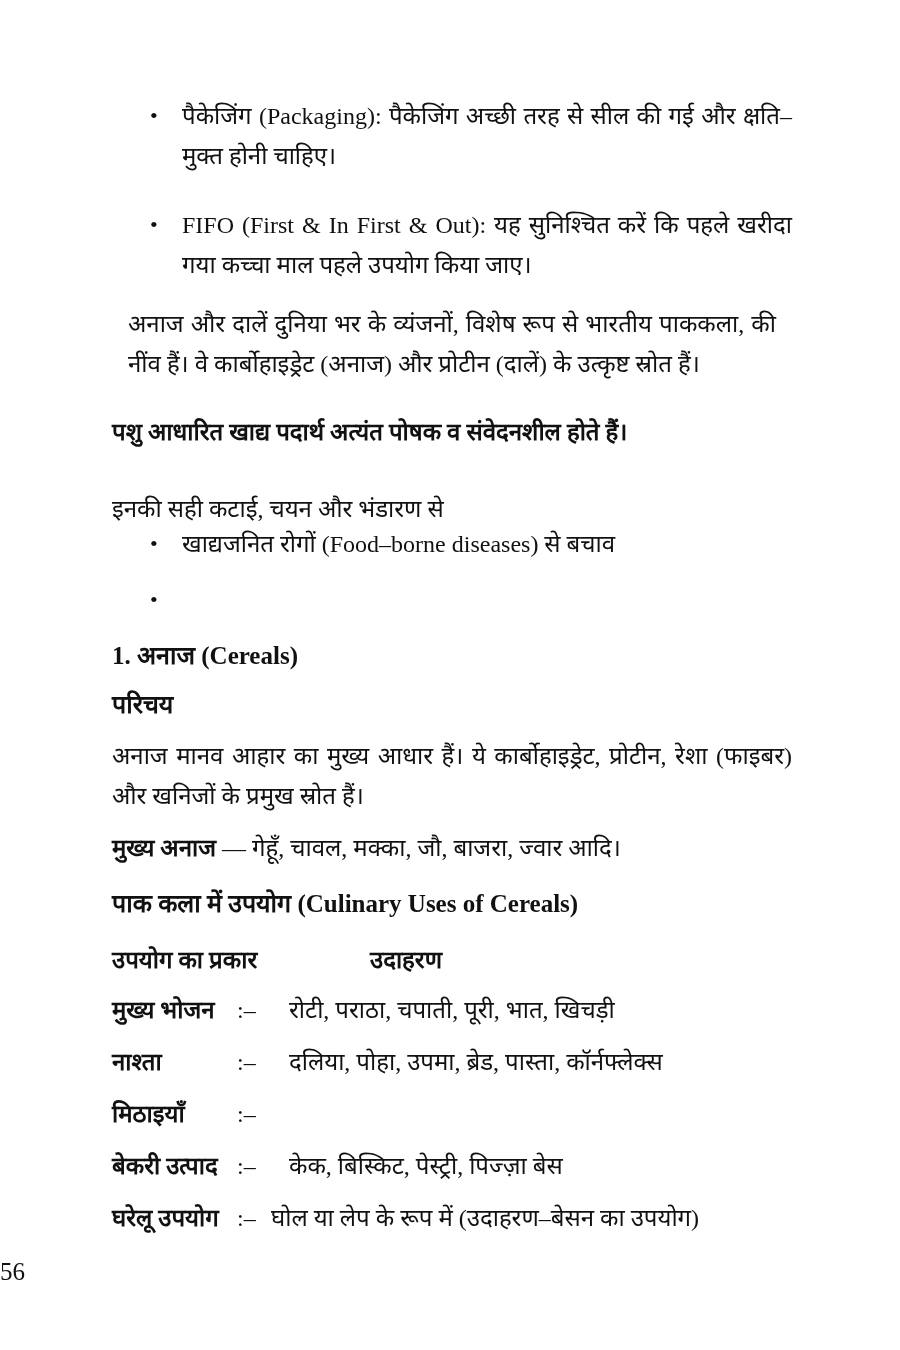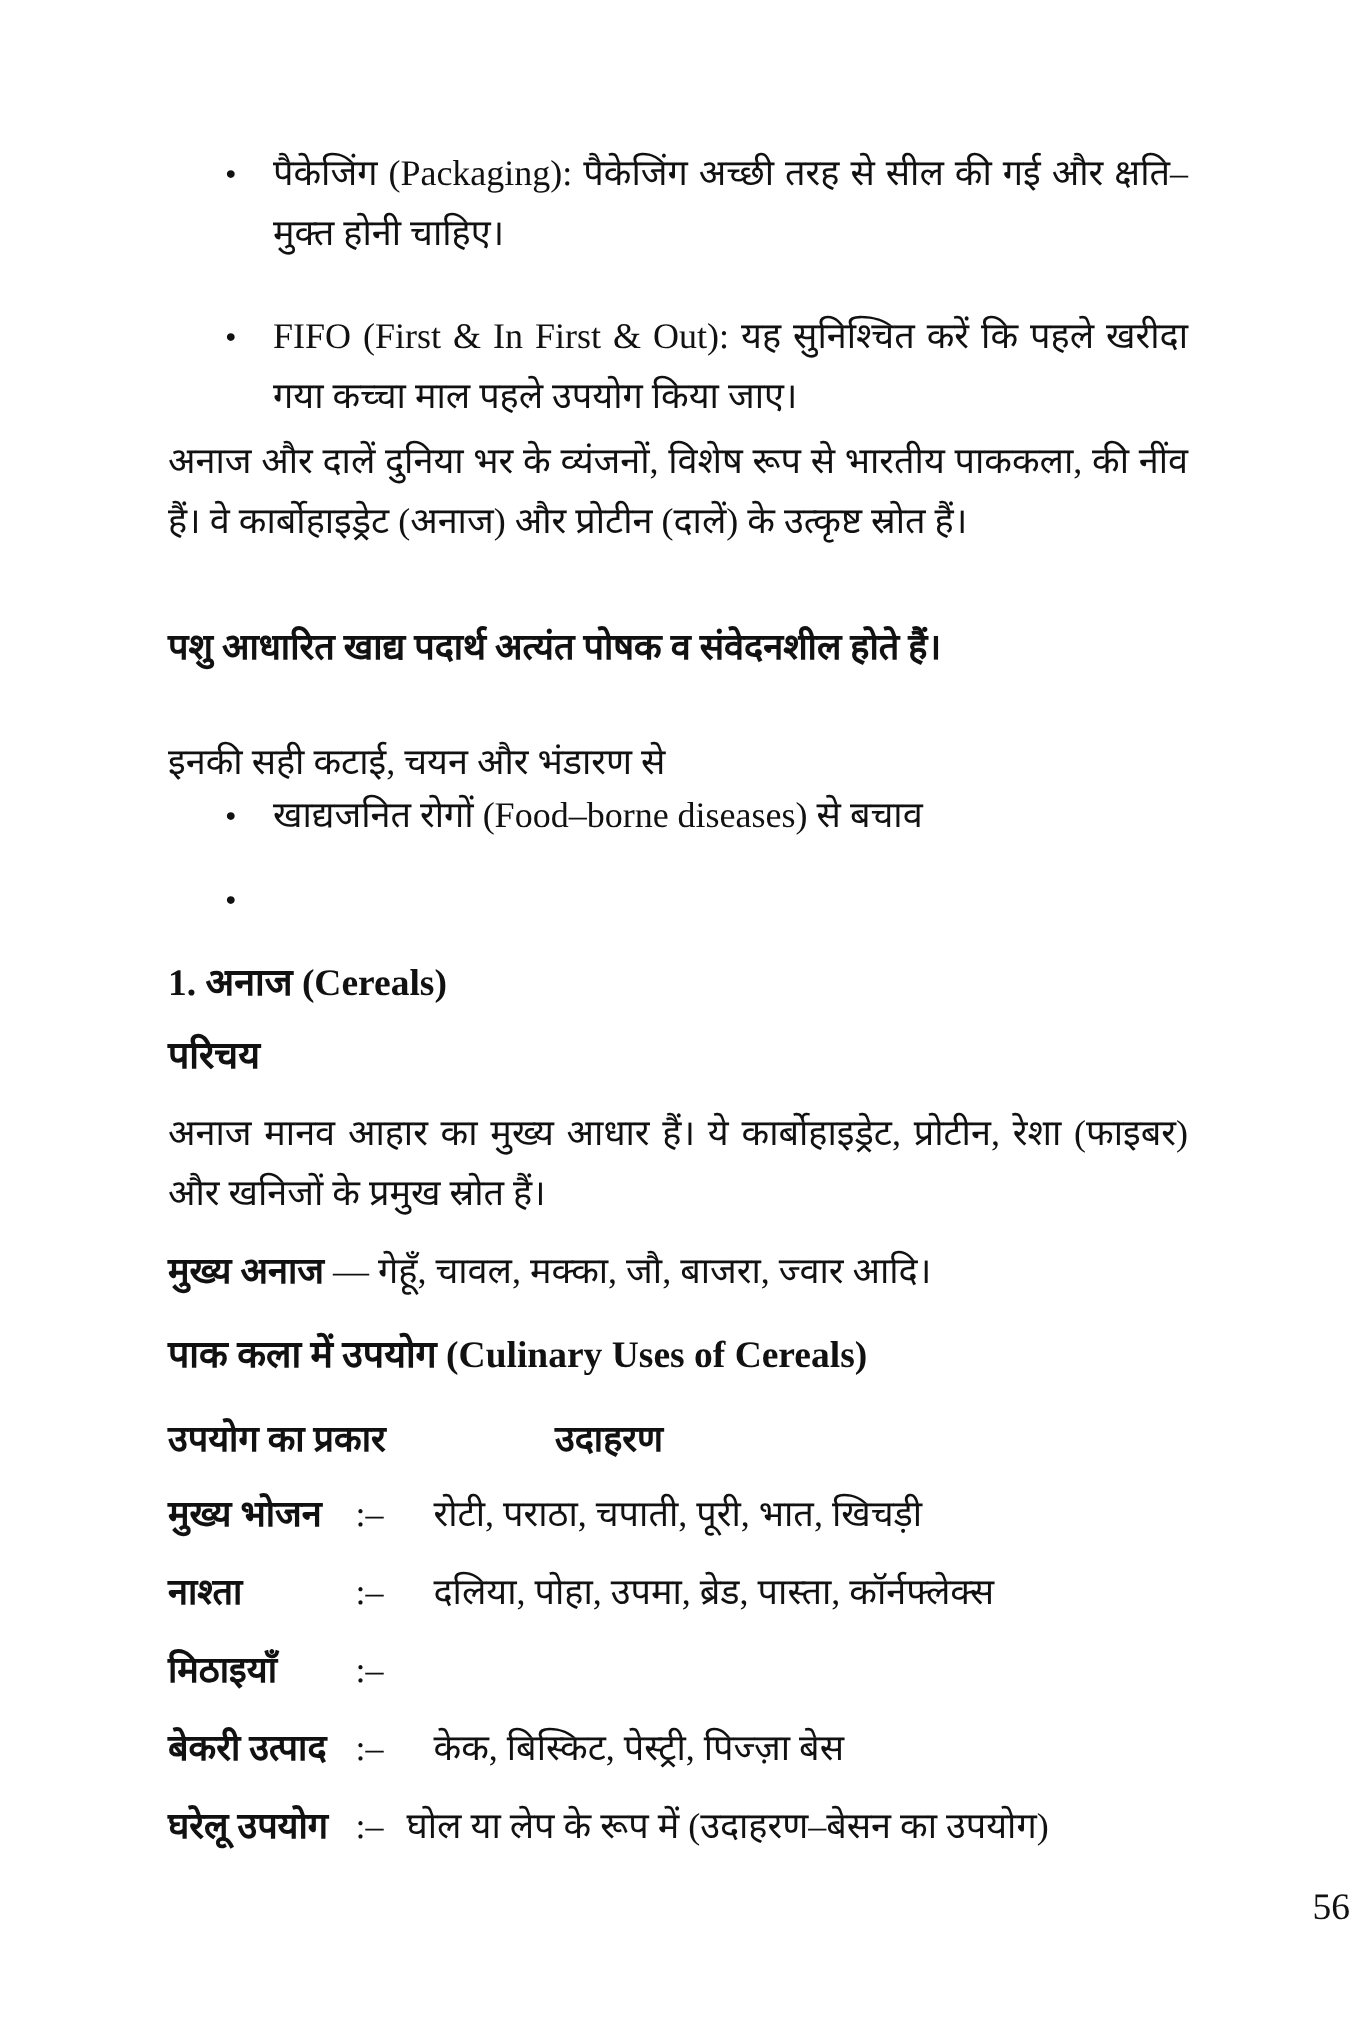--- a/index.html
+++ b/index.html
@@ -43,40 +43,40 @@
 
   .trow { display: flex; }
   .trow .lbl { flex: 0 0 125px; font-weight: 700; white-space: nowrap; }
   .trow .sep { flex: 0 0 32px; }
   .trow .val { flex: 1 1 auto; padding-left: 20px; white-space: nowrap; }
   .trow.flush .val { padding-left: 2px; }
 
   .pageno {
     position: absolute;
     left: 0; right: 0;
-    text-align: right;
+    text-align: left;
     font-size: 25px;
     line-height: 40px;
   }
 </style>
 </head>
 <body>
 
 <div class="page">
 
   <div class="blk bullet" style="top:96px">
     <span class="dot">•</span>
     <span class="btxt">पैकेजिंग (Packaging): पैकेजिंग अच्छी तरह से सील की गई और क्षति–मुक्त होनी चाहिए।</span>
   </div>
   <div class="blk bullet" style="top:205px">
     <span class="dot">•</span>
     <span class="btxt">FIFO (First &amp; In First &amp; Out): यह सुनिश्चित करें कि पहले खरीदा गया कच्चा माल पहले उपयोग किया जाए।</span>
   </div>
 
-  <p class="blk justify" style="top:288px; margin:0">अनाज और दालें दुनिया भर के व्यंजनों, विशेष रूप से भारतीय पाककला, की नींव हैं। वे कार्बोहाइड्रेट (अनाज) और प्रोटीन (दालें) के उत्कृष्ट स्रोत हैं।</p>
+  <p class="blk justify" style="top:288px; margin:16px">अनाज और दालें दुनिया भर के व्यंजनों, विशेष रूप से भारतीय पाककला, की नींव हैं। वे कार्बोहाइड्रेट (अनाज) और प्रोटीन (दालें) के उत्कृष्ट स्रोत हैं।</p>
 
   <div class="blk bold" style="top:412px">पशु आधारित खाद्य पदार्थ अत्यंत पोषक व संवेदनशील होते हैं।</div>
 
   <p class="blk" style="top:489px; margin:0">इनकी सही कटाई, चयन और भंडारण से</p>
 
   <div class="blk bullet" style="top:524px">
     <span class="dot">•</span>
     <span class="btxt" style="text-align:left">खाद्यजनित रोगों (Food–borne diseases) से बचाव</span>
   </div>
   <div class="blk bullet" style="top:580px">

